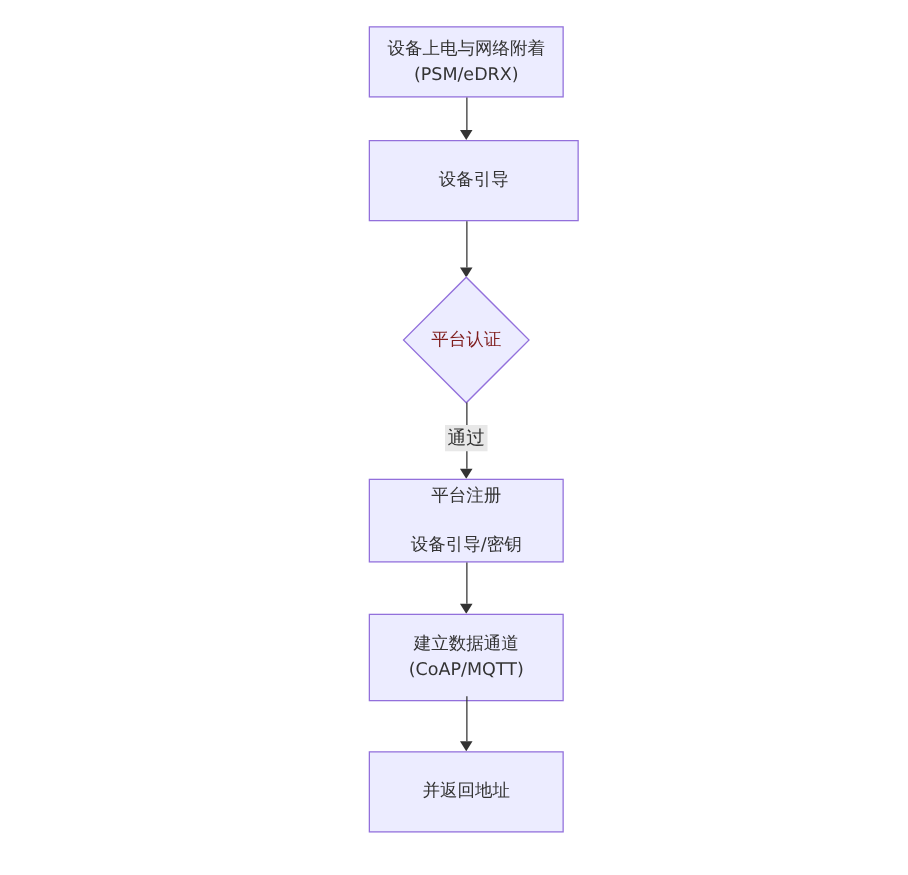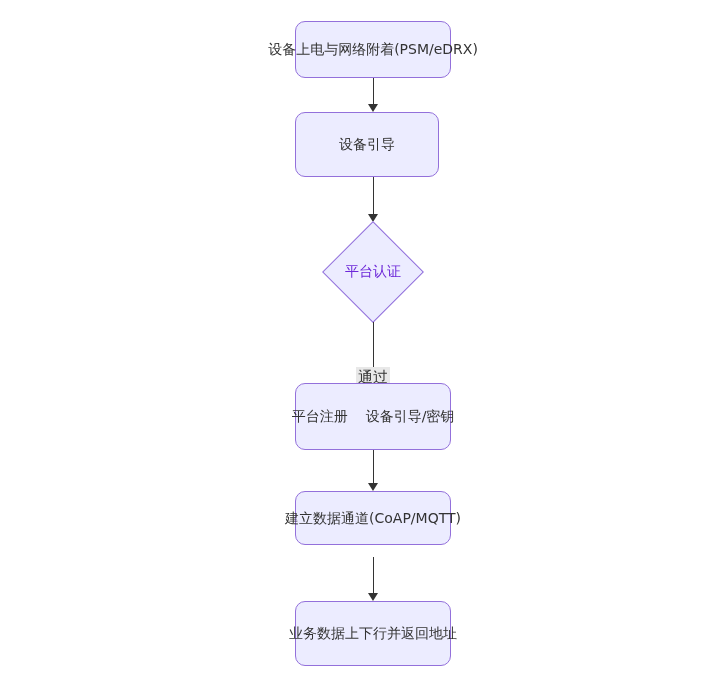--- a/index.html
+++ b/index.html
@@ -13,25 +13,26 @@
     height:700px;
     background:#ffffff;
     overflow:hidden;
   }
   
   .node{
     position:absolute;
     box-sizing:border-box;
     background:#ECECFF;
     border:1px solid #9370DB;
-    border-radius:10px;
+    border-radius:0;
     color:#333333;
     font-size:14px;
     line-height:21px;
     display:flex;
+    flex-direction:column;
     align-items:center;
     justify-content:center;
     text-align:center;
   }
   .node .line{white-space:nowrap;}
   
   .diamond-wrap{
     position:absolute;
   }
   .diamond-shape{
@@ -40,21 +41,21 @@
     background:#ECECFF;
     border:1px solid #9370DB;
     transform:rotate(45deg);
   }
   .diamond-label{
     position:absolute;
     inset:0;
     display:flex;
     align-items:center;
     justify-content:center;
-    color:#6d28d9;
+    color:#7f1d1d;
     font-size:14px;
     white-space:nowrap;
   }
   
   .arrow{
     position:absolute;
     left:373px;
     transform:translateX(-50%);
     width:12px;
     display:flex;
@@ -92,58 +93,57 @@
   <div class="node" style="left:295px;top:21px;width:156px;height:57px;">
     <div class="line">设备上电与网络附着</div>
     <div class="line">(PSM/eDRX)</div>
   </div>
 
   <div class="arrow" style="top:78px;height:34px;">
     <div class="shaft"></div>
     <div class="head"></div>
   </div>
 
-  <div class="node" style="left:295px;top:112px;width:144px;height:65px;">
+  <div class="node" style="left:295px;top:112px;width:168px;height:65px;">
     <div class="line">设备引导</div>
   </div>
 
   <div class="arrow" style="top:177px;height:45px;">
     <div class="shaft"></div>
     <div class="head"></div>
   </div>
 
   <div class="diamond-wrap" style="left:322px;top:222px;width:102px;height:100px;">
     <div class="diamond-shape" style="left:15px;top:14px;width:72px;height:72px;"></div>
     <div class="diamond-label">平台认证</div>
   </div>
 
   <div class="arrow" style="top:322px;height:61px;">
     <div class="shaft"></div>
     <div class="head"></div>
   </div>
-  <div class="edge-label" style="left:373px;top:340px;margin-top:27px;">通过</div>
+  <div class="edge-label" style="left:373px;top:340px;">通过</div>
 
   <div class="node" style="left:295px;top:383px;width:156px;height:67px;gap:18px;">
     <div class="line">平台注册</div>
     <div class="line">设备引导/密钥</div>
   </div>
 
   <div class="arrow" style="top:450px;height:41px;">
     <div class="shaft"></div>
     <div class="head"></div>
   </div>
 
-  <div class="node" style="left:295px;top:491px;width:156px;height:54px;">
+  <div class="node" style="left:295px;top:491px;width:156px;height:70px;">
     <div class="line">建立数据通道</div>
     <div class="line">(CoAP/MQTT)</div>
   </div>
 
   <div class="arrow" style="top:557px;height:44px;">
     <div class="shaft"></div>
     <div class="head"></div>
   </div>
 
   <div class="node" style="left:295px;top:601px;width:156px;height:65px;">
-    <div class="line">业务数据上下行</div>
     <div class="line">并返回地址</div>
   </div>
 
 </div>
 
 </body></html>

